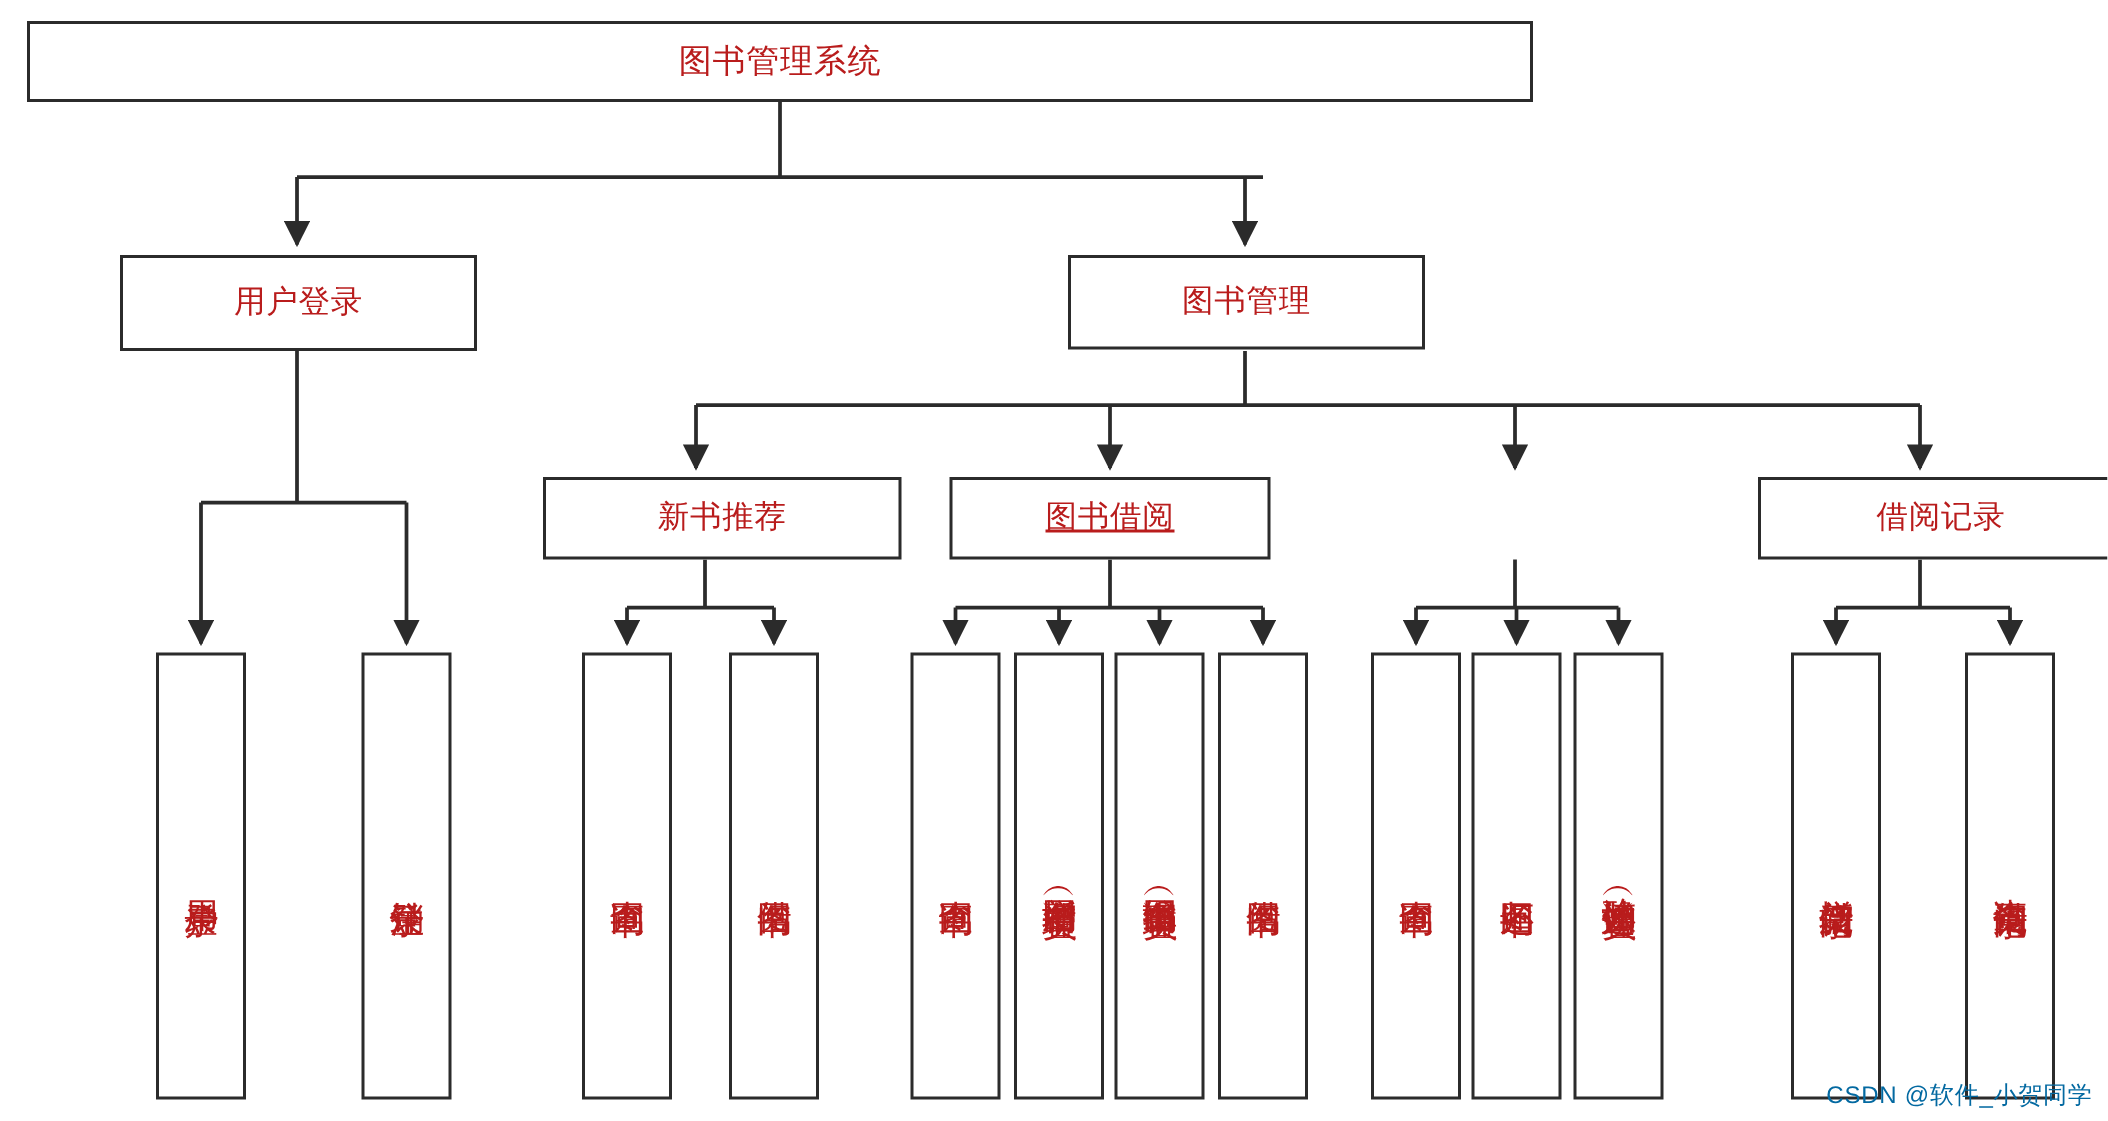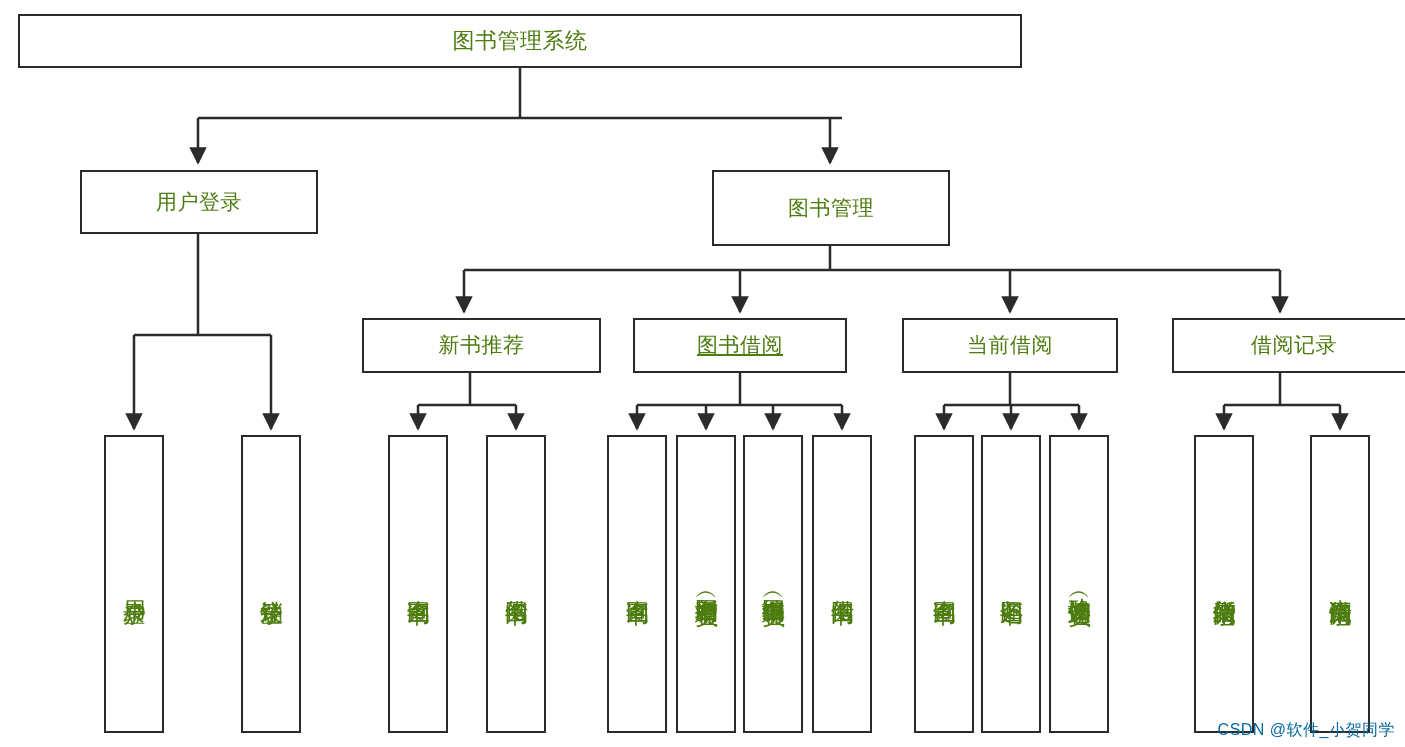--- a/index.html
+++ b/index.html
@@ -27,21 +27,21 @@
     pointer-events: none;
   }
   .node {
     position: absolute;
     box-sizing: border-box;
     background: #ffffff;
     border: 2px solid #2b2b2b;
     display: flex;
     align-items: center;
     justify-content: center;
-    color: #4d7c0f;
+    color: #b91c1c;
   }
   .node .lbl {
     display: block;
     text-align: center;
     line-height: 1.05;
   }
   
   .node.horiz .lbl {
     font-size: 21px;
     letter-spacing: 0.5px;
@@ -130,33 +130,30 @@
     </g>
   </svg>
 
   <div class="node horiz root" style="left:18px; top:14px; width:1004px; height:54px;">
     <span class="lbl">图书管理系统</span>
   </div>
 
   <div class="node horiz" style="left:80px; top:170px; width:238px; height:64px;">
     <span class="lbl">用户登录</span>
   </div>
-  <div class="node horiz" style="left:712px; top:170px; width:238px; height:76px;">
+  <div class="node horiz" style="left:712px; top:170px; width:238px; height:63px;">
     <span class="lbl">图书管理</span>
   </div>
 
   <div class="node horiz" style="left:362px; top:318px; width:239px; height:55px;">
     <span class="lbl">新书推荐</span>
   </div>
   <div class="node horiz" style="left:633px; top:318px; width:214px; height:55px;text-decoration:underline;">
     <span class="lbl">图书借阅</span>
   </div>
-  <div class="node horiz" style="left:902px; top:318px; width:216px; height:55px;">
-    <span class="lbl">当前借阅</span>
-  </div>
   <div class="node horiz" style="left:1172px; top:318px; width:244px; height:55px;">
     <span class="lbl">借阅记录</span>
   </div>
 
   <div class="node vert" style="left:104px; top:435px; width:60px; height:298px;">
     <span class="lbl">用户登录</span>
   </div>
   <div class="node vert" style="left:241px; top:435px; width:60px; height:298px;">
     <span class="lbl">注销登录</span>
   </div>

